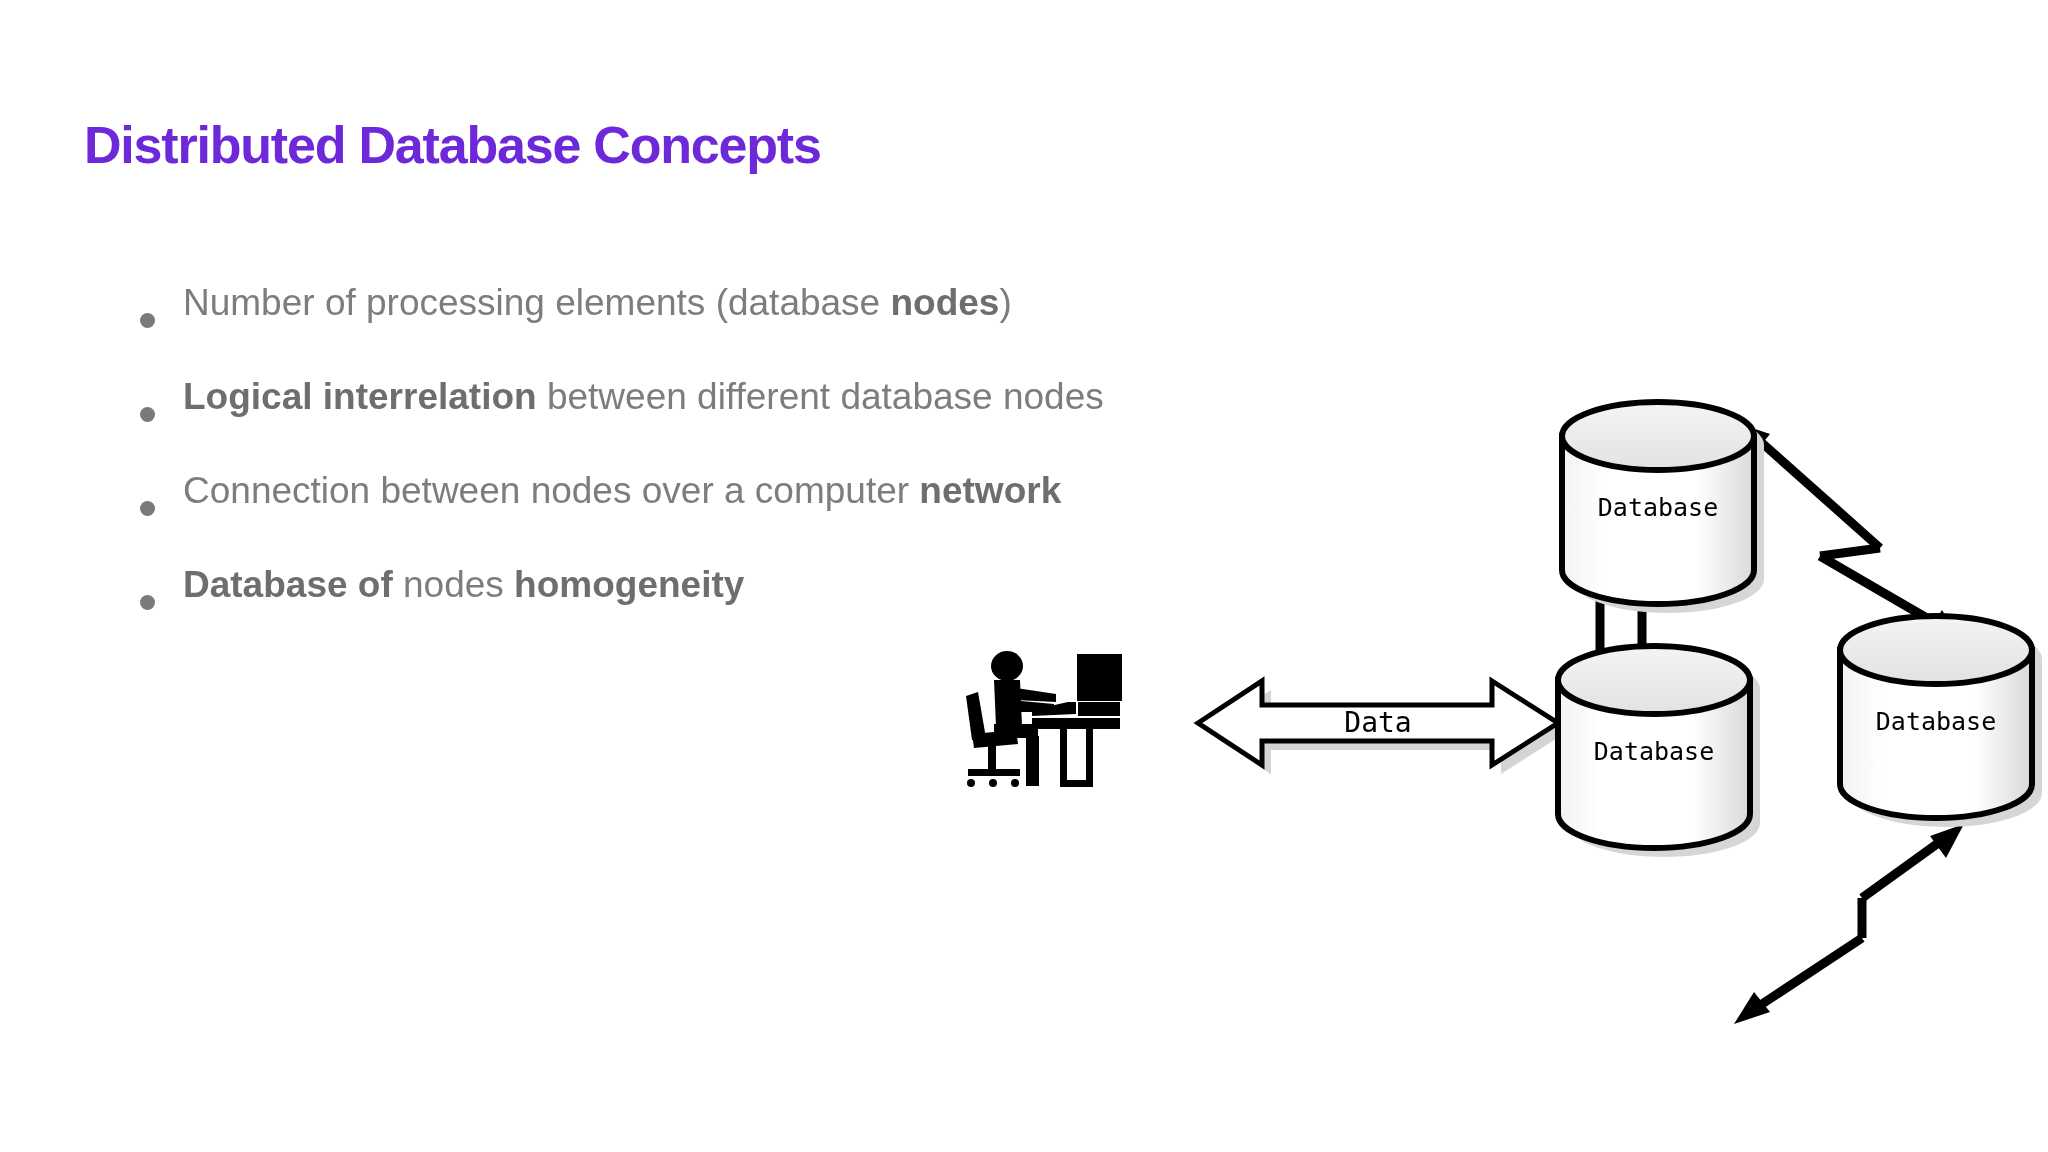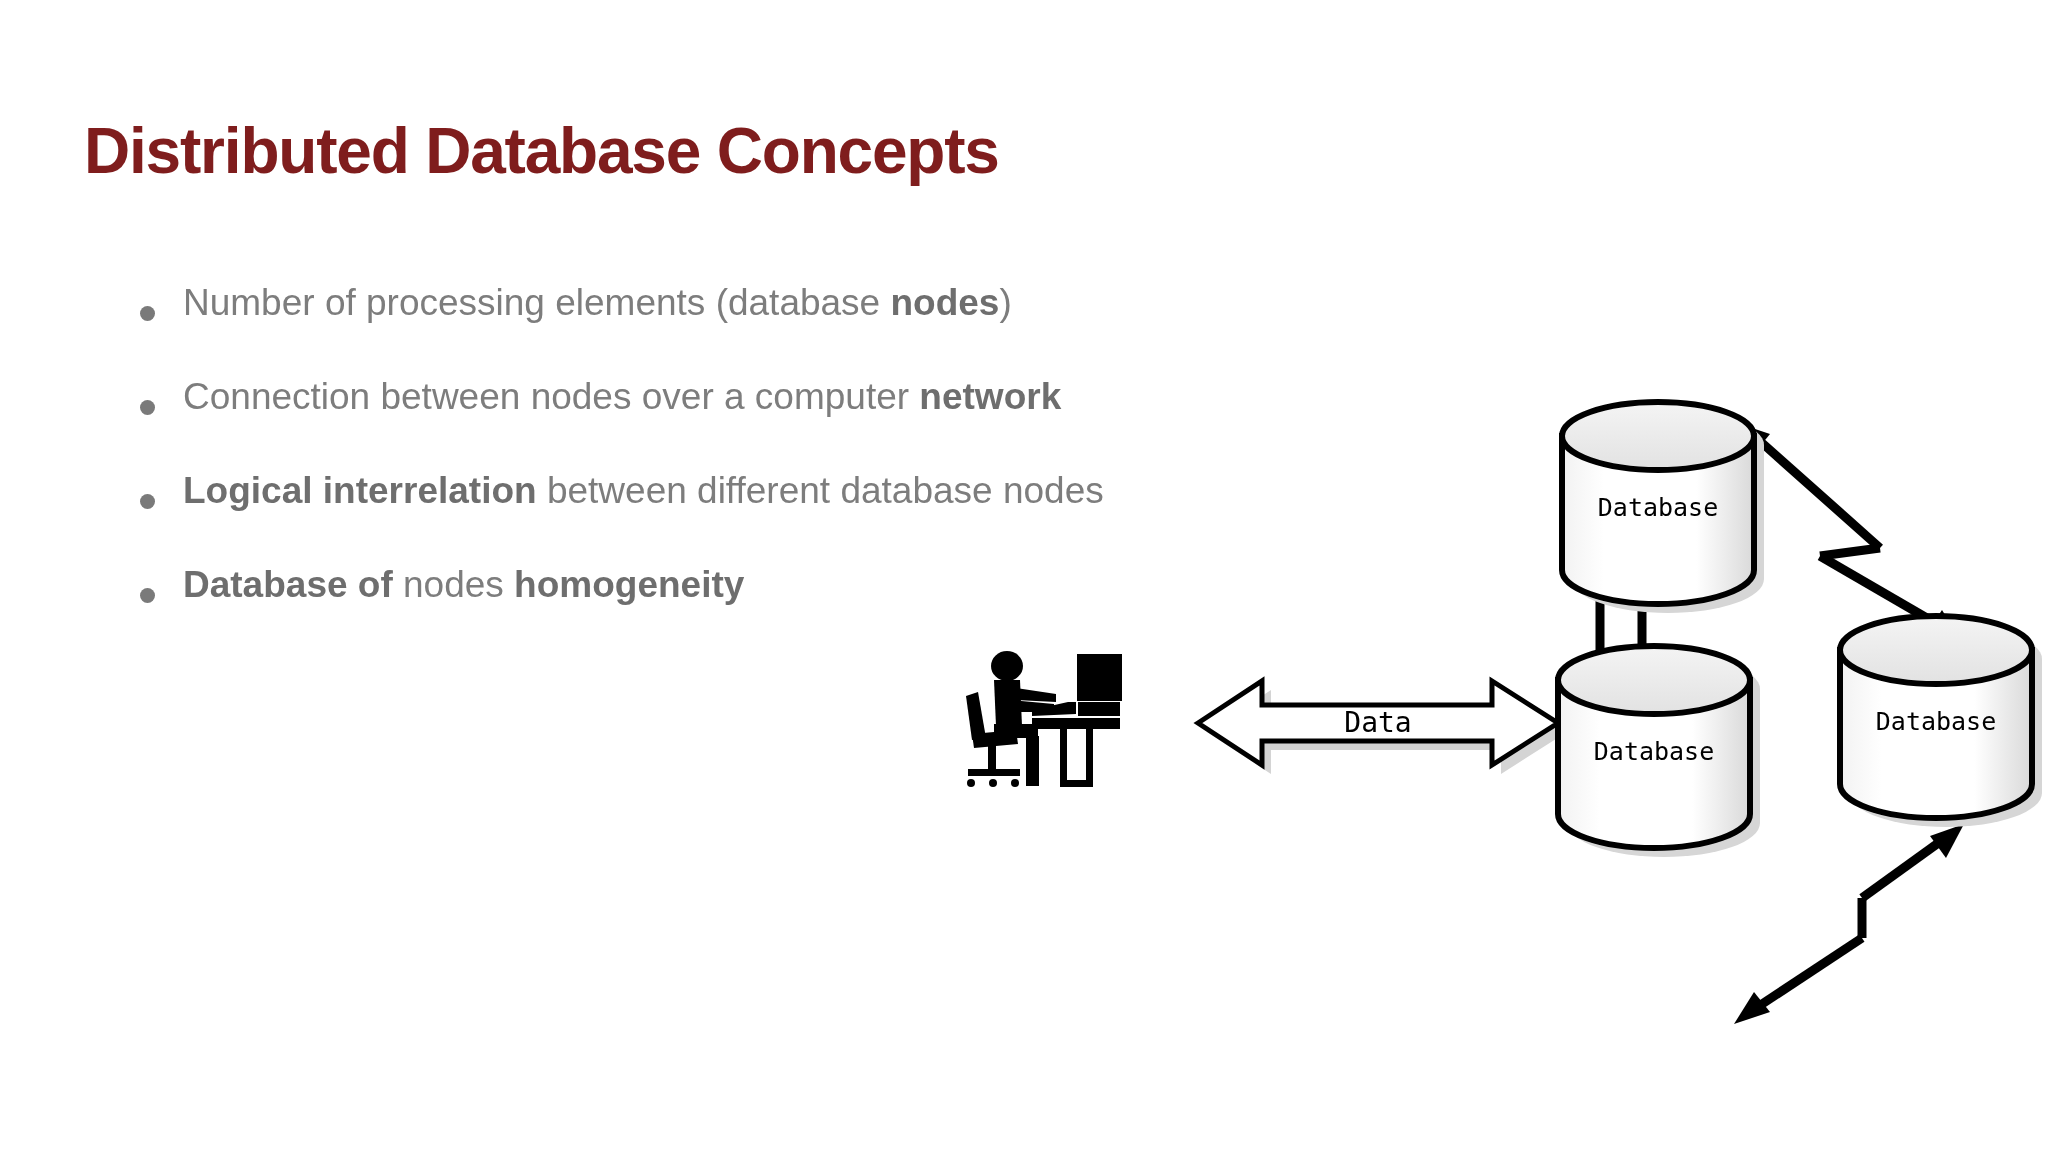--- a/index.html
+++ b/index.html
@@ -15,38 +15,38 @@
     overflow: hidden;
     font-family: "Liberation Sans", sans-serif;
   }
 
   
   #slide-title {
     position: absolute;
     left: 84px;
     top: 118px;
     font-family: "Liberation Sans", sans-serif;
-    font-size: 64px;
+    font-size: 52px;
     font-weight: 700;
     letter-spacing: -1.2px;
-    color: #7f1d1d;
+    color: #6d28d9;
     line-height: 1.05;
     white-space: nowrap;
   }
 
   
   #bullet-list {
     position: absolute;
     left: 140px;
     top: 278px;
     width: 1300px;
   }
   .bullet-row {
     display: flex;
-    align-items: center;
+    align-items: flex-end;
     margin-bottom: 44px;
   }
   .bullet-dot {
     flex: 0 0 auto;
     width: 15px;
     height: 15px;
     border-radius: 50%;
     background: #7a7a7a;
     margin-top: 22px;
     margin-right: 28px;
@@ -91,26 +91,26 @@
 
   <div id="bullet-list">
 
     <div class="bullet-row">
       <span class="bullet-dot"></span>
       <span class="bullet-text"><span>Number of processing elements (database </span><b>nodes</b><span>)</span></span>
     </div>
 
     <div class="bullet-row">
       <span class="bullet-dot"></span>
+      <span class="bullet-text"><b>Logical interrelation</b><span> between different database nodes</span></span>
+    </div>
+
+    <div class="bullet-row">
+      <span class="bullet-dot"></span>
       <span class="bullet-text"><span>Connection between nodes over a computer </span><b>network</b></span>
-    </div>
-
-    <div class="bullet-row">
-      <span class="bullet-dot"></span>
-      <span class="bullet-text"><b>Logical interrelation</b><span> between different database nodes</span></span>
     </div>
 
     <div class="bullet-row">
       <span class="bullet-dot"></span>
       <span class="bullet-text"><b>Database of</b><span> nodes </span><b>homogeneity</b></span>
     </div>
 
   </div>
 
   <div id="diagram">

